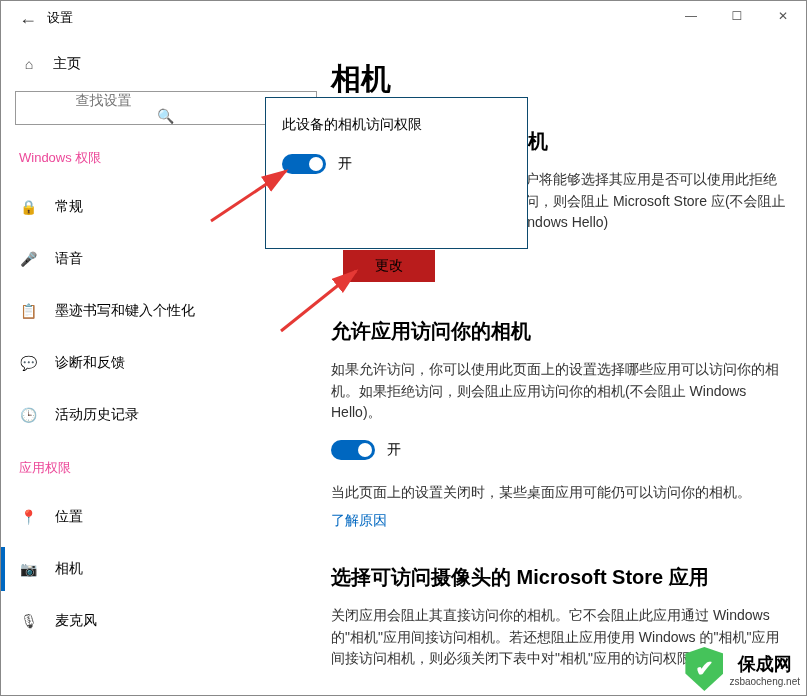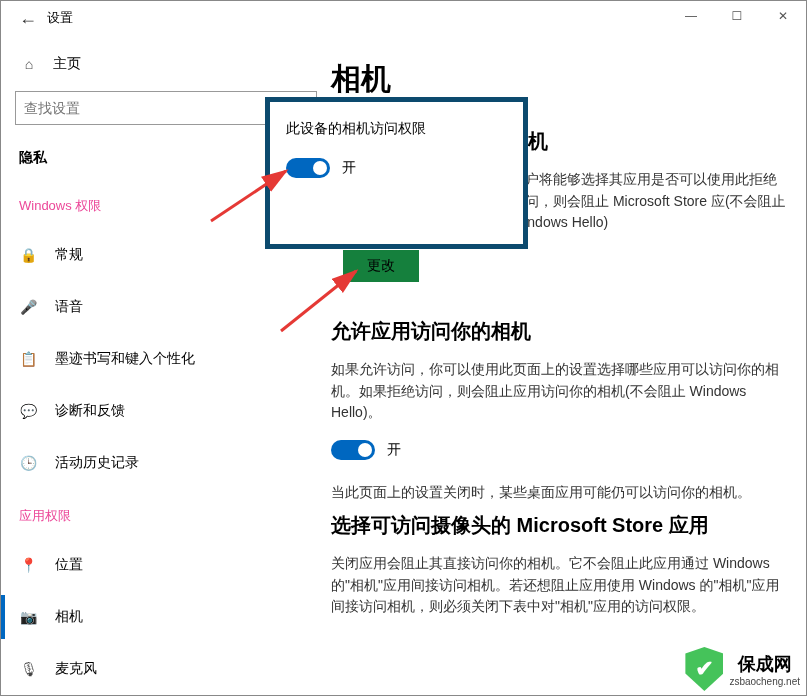--- a/index.html
+++ b/index.html
@@ -6,41 +6,41 @@
 body { background: #fff; width: 807px; height: 696px; overflow: hidden; position: relative; }
 .window { width: 807px; height: 696px; border: 1px solid #888; position: relative; background: #fff; }
 .titlebar { height: 34px; display: flex; align-items: center; padding-left: 18px; }
 .back-btn { width: 24px; font-size: 18px; color: #333; cursor: pointer; }
 .title-text { margin-left: 4px; font-size: 13px; }
 .win-controls { position: absolute; right: 0; top: 0; display: flex; }
 .win-ctrl { width: 46px; height: 30px; display: flex; align-items: center; justify-content: center; font-size: 12px; color: #555; cursor: pointer; }
 .body-wrap { display: flex; height: calc(100% - 34px); }
 .sidebar { width: 330px; padding: 10px 14px 0 14px; }
 .home-row { display: flex; align-items: center; gap: 14px; font-size: 14px; margin: 10px 4px 18px 4px; }
-.search-box { border: 1px solid #999; height: 34px; display: flex; align-items: center; padding: 0 8px; font-size: 14px; color: #666; margin-bottom: 24px; }
+.search-box { border: 1px solid #999; height: 34px; display: flex; align-items: center; padding: 0 8px; font-size: 14px; color: #666; margin-bottom: 24px; flex-direction: column; }
 .search-box input { border: none; outline: none; flex: 1; font-size: 14px; }
 .search-icon { color: #666; }
 .cat-header { font-size: 14px; font-weight: 600; margin: 0 4px 30px 4px; }
 .subhead { font-size: 13px; color: #ec4899; margin: 0 4px 18px 4px; }
 .nav-item { display: flex; align-items: center; gap: 16px; height: 44px; font-size: 14px; cursor: pointer; padding-left: 4px; margin-bottom: 8px; }
 .nav-item.active { position: relative; }
 .nav-item.active::before { content: ""; position: absolute; left: -14px; top: 0; bottom: 0; width: 4px; background: #0067c0; }
 .nav-icon { width: 20px; text-align: center; color: #444; }
 .main { flex: 1; padding: 24px 18px 0 0; }
 .page-title { font-size: 30px; font-weight: 600; margin-bottom: 28px; }
 .sec-title { font-size: 20px; font-weight: 600; margin-bottom: 14px; }
 .desc { font-size: 14px; color: #333; line-height: 1.55; margin-bottom: 16px; }
-.btn { background: #15803d; border: none; padding: 7px 24px; font-size: 14px; cursor: pointer; margin-bottom: 36px; }
+.btn { background: #b91c1c; border: none; padding: 7px 32px; font-size: 14px; cursor: pointer; margin-bottom: 36px; }
 .toggle-row { display: flex; align-items: center; gap: 12px; margin-bottom: 22px; }
 .toggle { width: 44px; height: 20px; border-radius: 10px; background: #0067c0; position: relative; cursor: pointer; }
 .toggle::after { content: ""; position: absolute; right: 3px; top: 3px; width: 14px; height: 14px; border-radius: 50%; background: #fff; }
 .toggle-label { font-size: 14px; }
 .link { color: #0067c0; font-size: 14px; cursor: pointer; }
 
-.dialog { position: absolute; left: 264px; top: 96px; width: 263px; height: 152px; background: #fff; border: 5px solid #0c4a6e; padding: 18px 16px; }
+.dialog { position: absolute; left: 264px; top: 96px; width: 263px; height: 152px; background: #fff; border: 1px solid #0c4a6e; padding: 18px 16px; }
 .dialog-title { font-size: 14px; margin-bottom: 20px; }
 
 .arrow { position: absolute; pointer-events: none; }
 svg.arrow-svg { overflow: visible; }
 
 .watermark { position: absolute; right: 6px; bottom: 4px; display: flex; align-items: center; gap: 6px; }
 .shield { width: 38px; height: 44px; background: #45c35a; clip-path: polygon(50% 0, 100% 15%, 100% 60%, 50% 100%, 0 60%, 0 15%); display: flex; align-items: center; justify-content: center; color: #fff; font-size: 22px; font-weight: bold; }
 .wm-text { text-align: center; }
 .wm-cn { font-size: 18px; font-weight: bold; }
 .wm-url { font-size: 10px; color: #444; }
@@ -64,21 +64,20 @@
 
     <div class="sidebar">
       <div class="home-row">
         <span class="nav-icon">⌂</span>
         <span>主页</span>
       </div>
       <div class="search-box">
         <input type="text" placeholder="查找设置" style="">
         <span class="search-icon">🔍</span>
       </div>
-      <div class="cat-header">隐私</div>
 
       <div class="subhead">Windows 权限</div>
 
       <div class="nav-item">
         <span class="nav-icon">🔒</span>
         <span>常规</span>
       </div>
       <div class="nav-item">
         <span class="nav-icon">🎤</span>
         <span>语音</span>
@@ -120,20 +119,21 @@
 
       <button class="btn" style="margin-left:12px">更改</button>
 
       <div class="sec-title">允许应用访问你的相机</div>
       <div class="desc">如果允许访问，你可以使用此页面上的设置选择哪些应用可以访问你的相机。如果拒绝访问，则会阻止应用访问你的相机(不会阻止 Windows Hello)。</div>
       <div class="toggle-row">
         <div class="toggle"></div>
         <span class="toggle-label">开</span>
       </div>
       <div class="desc" style="margin-bottom:8px">当此页面上的设置关闭时，某些桌面应用可能仍可以访问你的相机。</div>
+      <div class="link" style="margin-bottom:34px">了解原因</div>
 
       <div class="sec-title">选择可访问摄像头的 Microsoft Store 应用</div>
       <div class="desc">关闭应用会阻止其直接访问你的相机。它不会阻止此应用通过 Windows 的"相机"应用间接访问相机。若还想阻止应用使用 Windows 的"相机"应用间接访问相机，则必须关闭下表中对"相机"应用的访问权限。</div>
     </div>
 
   </div>
 
   <div class="dialog">
     <div class="dialog-title">此设备的相机访问权限</div>
     <div class="toggle-row">

